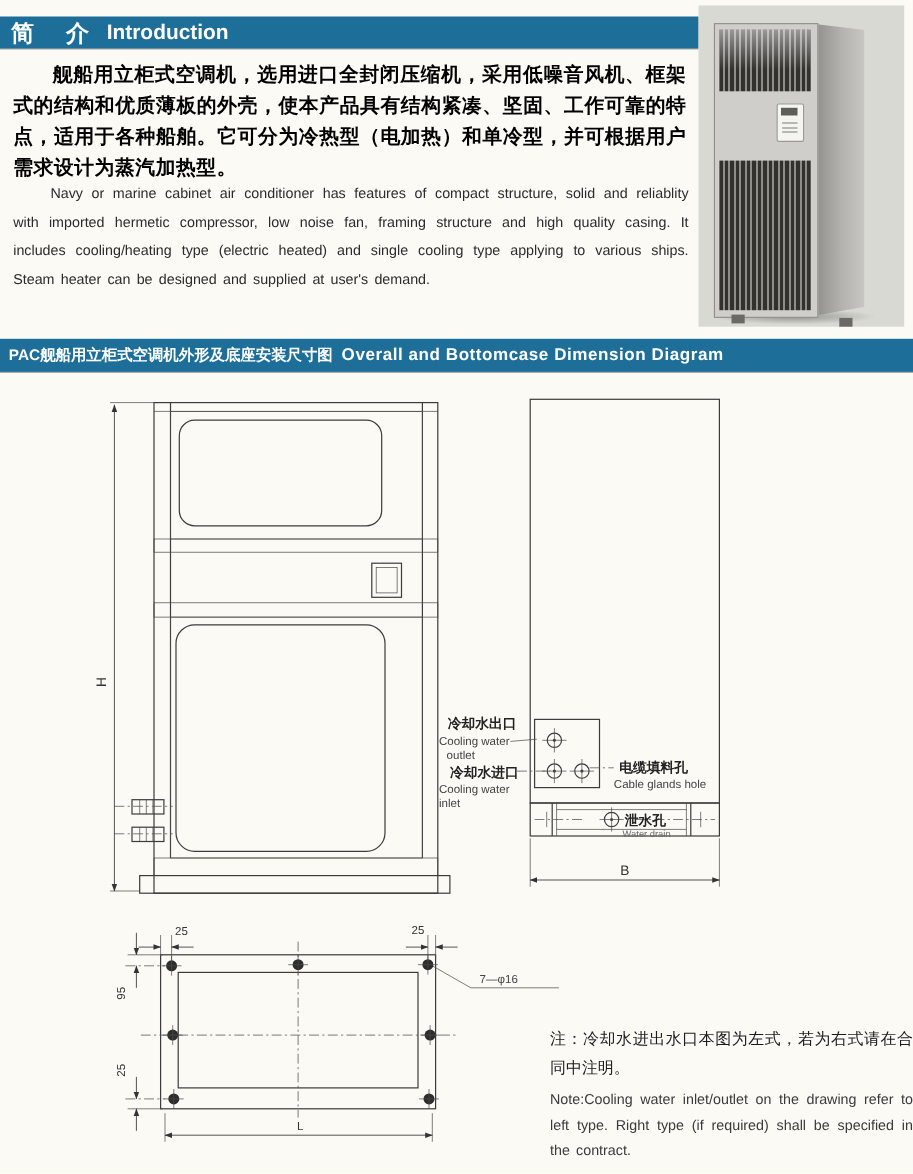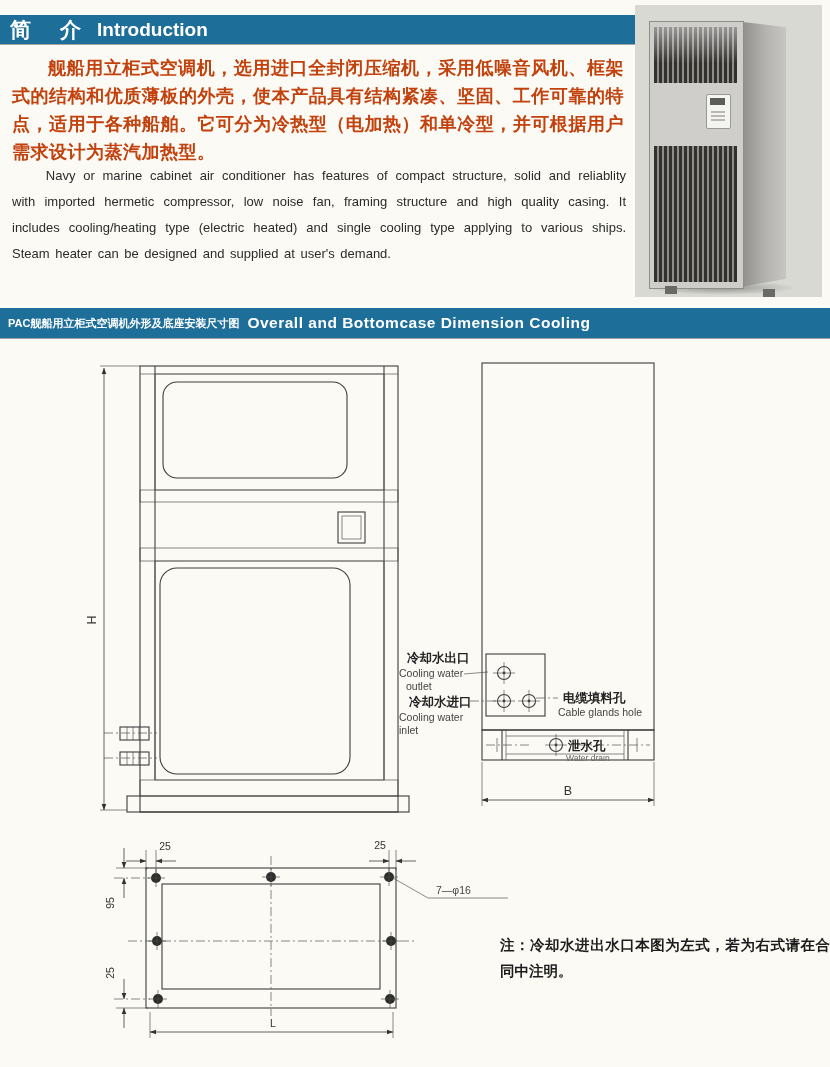--- a/index.html
+++ b/index.html
@@ -5,25 +5,25 @@
   html,body{margin:0;padding:0;}
   .page{position:relative;width:830px;height:1067px;background:#fbfaf5;overflow:hidden;
         font-family:"Liberation Sans","DejaVu Sans",sans-serif;color:#222;}
   
   .bar{position:absolute;background:#1d6f9a;color:#fff;display:flex;align-items:center;gap:12px;
        box-shadow:0 1px 0 rgba(0,0,0,.35);}
   .bar1{left:0;top:15px;width:625px;height:29px;padding-left:10px;}
   .bar1 .zh{font-size:21px;font-weight:bold;letter-spacing:4px;}
   .bar1 .en{font-size:19px;font-weight:700;}
   .bar2{left:0;top:308px;width:830px;height:30px;padding-left:8px;gap:8px;}
-  .bar2 .zh{font-size:11px;font-weight:bold;}
+  .bar2 .zh{font-size:14px;font-weight:bold;}
   .bar2 .en{font-size:15.5px;font-weight:600;letter-spacing:.5px;}
   
   .para-zh{position:absolute;left:12px;top:54px;width:612px;font-size:18px;line-height:28px;
-           font-weight:600;text-align:justify;text-indent:2em;letter-spacing:.5px;color:#c2410c;}
+           font-weight:600;text-align:justify;text-indent:2em;letter-spacing:.5px;color:#000000;}
   .para-en{position:absolute;left:12px;top:163px;width:614px;font-size:13px;line-height:26px;
            text-align:justify;text-indent:2.6em;color:#2b2b2b;word-spacing:2px;}
   
   .photo{position:absolute;left:635px;top:5px;width:187px;height:292px;background:#d9d9d4;}
   .cab-side{position:absolute;left:106px;top:10px;width:45px;height:272px;
             background:linear-gradient(90deg,#8f8e8a,#b4b3af 55%,#c7c6c2);
             clip-path:polygon(0 2.5%,100% 4.5%,100% 97%,0 100%);}
   .cab-front{position:absolute;left:14px;top:16px;width:93px;height:266px;background:#cfceca;
              border:1px solid #8e8d89;}
   .grille{position:absolute;left:4px;width:83px;
@@ -35,21 +35,21 @@
   .ctrl{position:absolute;left:56px;top:72px;width:23px;height:33px;background:#f4f4f1;
         border:1px solid #9a9995;border-radius:2px;}
   .ctrl .scr{position:absolute;left:3px;top:3px;width:15px;height:7px;background:#5c5c58;}
   .ctrl .dots{position:absolute;left:4px;top:14px;width:14px;height:12px;
         background:repeating-linear-gradient(0deg,#b8b7b3 0 2px,transparent 2px 4px);}
   .cab-shadow{position:absolute;left:12px;top:278px;width:150px;height:12px;
         background:radial-gradient(ellipse at 50% 40%,rgba(60,60,58,.45),rgba(60,60,58,0) 70%);}
   .cab-foot{position:absolute;top:281px;width:12px;height:8px;background:#6a6966;}
   
   .note{position:absolute;left:500px;top:932px;width:330px;}
-  .note .zh{font-size:14.5px;line-height:26px;font-weight:700;color:#1c1c1c;text-align:justify;}
+  .note .zh{font-size:14.5px;line-height:26px;font-weight:400;color:#1c1c1c;text-align:justify;}
   .note .en{margin-top:4px;font-size:13px;line-height:23px;color:#3a3a3a;text-align:justify;word-spacing:2px;}
   
   svg.drawing{position:absolute;left:0;top:345px;}
   .ln{stroke:#3c3c3c;stroke-width:1.1;fill:none;}
   .lnt{stroke:#4a4a4a;stroke-width:.65;fill:none;}
   .cl{stroke:#555;stroke-width:.7;stroke-dasharray:9 3 2 3;fill:none;}
   .dim{stroke:#3c3c3c;stroke-width:.8;fill:none;}
   .dtxt{font:12.5px "Liberation Sans","DejaVu Sans",sans-serif;fill:#333;text-anchor:middle;}
   .dtxt2{font:10.5px "Liberation Sans","DejaVu Sans",sans-serif;fill:#333;text-anchor:middle;}
   .lzh{font:600 12.5px "Liberation Sans","DejaVu Sans",sans-serif;fill:#222;}
@@ -81,21 +81,21 @@
         <div class="dots"></div>
       </div>
       <div class="grille grille-bottom"></div>
     </div>
     <div class="cab-foot" style="left:30px;"></div>
     <div class="cab-foot" style="left:128px;top:284px;"></div>
   </div>
 
   <div class="bar bar2">
     <span class="zh">PAC舰船用立柜式空调机外形及底座安装尺寸图</span>
-    <span class="en">Overall and Bottomcase Dimension Cooling</span>
+    <span class="en">Overall and Bottomcase Dimension Diagram</span>
   </div>
 
   <svg class="drawing" width="830" height="722" viewBox="0 345 830 722">
     <defs>
       <marker id="arrow" viewBox="0 0 10 10" refX="9" refY="5" markerWidth="9" markerHeight="9" orient="auto-start-reverse">
           <path d="M0,1.5 L9.5,5 L0,8.5 z" fill="#333"></path>
         </marker>
       <pattern id="vbars" width="11.5" height="8" patternUnits="userSpaceOnUse">
         <path d="M2.5,0 V8 M8,0 V8" stroke="#4a4a4a" stroke-width="1"></path>
       </pattern>
@@ -257,15 +257,16 @@
 
       <g>
         <path d="M393,878 L428,898 H508" class="lnt"></path>
         <text x="436" y="894" class="len">7—φ16</text>
       </g>
     </g>
   </svg>
 
   <div class="note">
     <div class="zh">注：冷却水进出水口本图为左式，若为右式请在合同中注明。</div>
+    <div class="en">Note:Cooling water inlet/outlet on the drawing refer to left type. Right type (if required) shall be specified in the contract.</div>
   </div>
 
 </div>
 
 </body></html>

